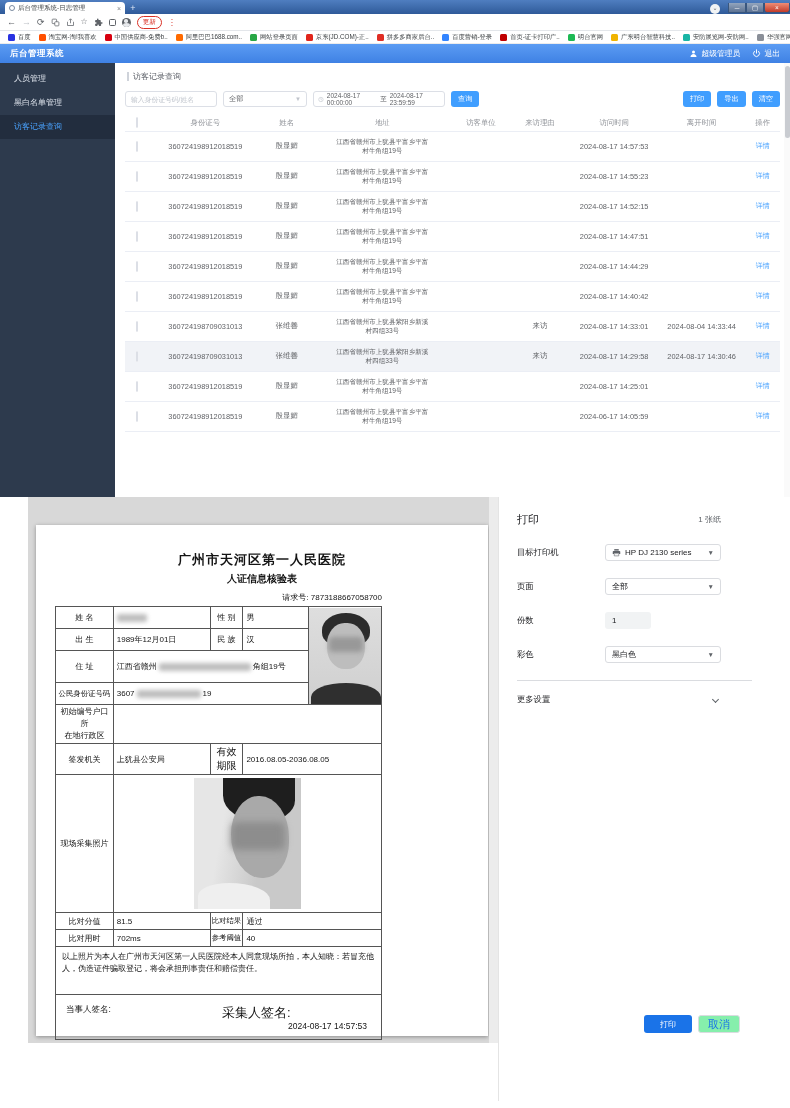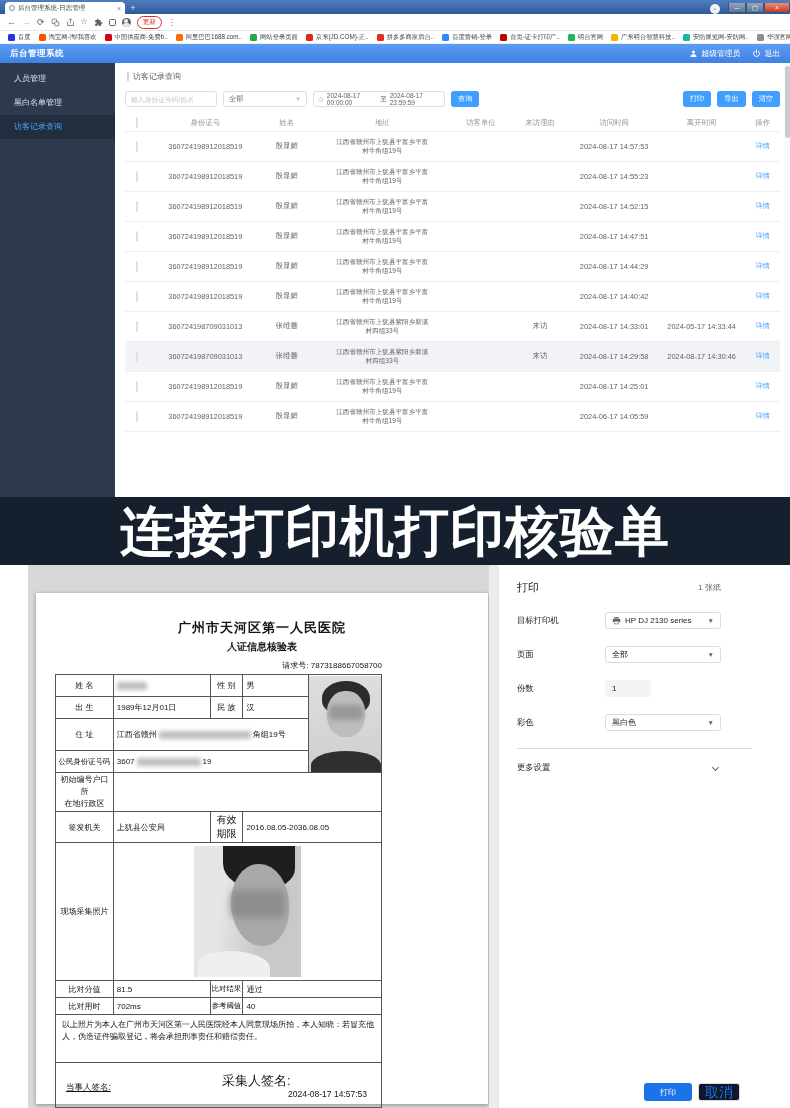--- a/index.html
+++ b/index.html
@@ -99,40 +99,40 @@
   .photo-id .fblur { position:absolute; left:20px; top:29px; width:34px; height:15px; background:#989898; filter:blur(2.5px); border-radius:4px; }
   .photo-id .shirt { position:absolute; left:2px; bottom:-7px; width:70px; height:28px; background:#2f2f2f; border-radius:50% 50% 0 0; }
 
   .photo-scene { position:relative; width:107px; height:131px; margin:2px auto; background:linear-gradient(100deg,#e6e6e6 28%,#c9c9c9 62%); overflow:hidden; }
   .photo-scene .hair { position:absolute; right:6px; top:-4px; width:72px; height:48px; background:#1e1e1e; border-radius:10% 0 45% 55%; }
   .photo-scene .face { position:absolute; right:12px; top:18px; width:58px; height:82px; background:#a9a9a9; border-radius:48% 52% 45% 55%; }
   .photo-scene .fblur { position:absolute; right:16px; top:44px; width:54px; height:28px; background:#8d8d8d; filter:blur(3.5px); border-radius:6px; }
   .photo-scene .shirt { position:absolute; left:4px; bottom:-4px; width:72px; height:30px; background:#efefef; border-radius:45% 60% 0 0; }
 
   .sig-block { position:relative; height:44px; }
-  .sig-party { position:absolute; left:10px; top:19px; font-size:8.5px;text-decoration:underline; }
+  .sig-party { position:absolute; left:10px; top:9px; font-size:8.5px; }
   .sig-collector { position:absolute; left:166px; top:9px; font-size:13px; }
   .sig-ts { position:absolute; right:14px; top:26px; font-size:8.5px; }
 
   .dialog { position:absolute; left:498px; top:0; width:292px; height:100%; background:#fff; border-left:1px solid #e4e4e4; }
   .dlg-inner { padding:15px 0 0 18px; width:222px; }
   .dlg-header { display:flex; justify-content:space-between; align-items:center; width:204px; }
   .dlg-title { font-size:11px; color:#202124; }
   .dlg-sheets { font-size:8px; color:#5f6368; }
   .dlg-row { display:flex; align-items:center; margin-top:17px; width:204px; }
   .dlg-label { width:88px; font-size:8.3px; color:#202124; flex:none; }
   .dlg-select { flex:1; height:17px; border:1px solid #dadce0; border-radius:3px; background:#fff; display:flex; align-items:center; gap:4px; padding:0 6px; font-size:8px; color:#202124; }
   .dlg-select .chev2 { margin-left:auto; color:#5f6368; font-size:6.5px; }
   .dlg-input { width:46px; height:17px; background:#f1f3f4; border:none; border-radius:3px; font-size:8px; color:#202124; padding:0 7px; font-family:inherit; }
   .dlg-divider { width:235px; border-top:1px solid #dadce0; margin-top:17px; }
   .dlg-more { display:flex; justify-content:space-between; align-items:center; width:204px; margin-top:13px; font-size:8.3px; color:#202124; }
   .chev-down { width:5px; height:5px; border-right:1.3px solid #5f6368; border-bottom:1.3px solid #5f6368; transform:rotate(45deg); margin-right:3px; }
   .dlg-actions { position:absolute; right:50px; top:518px; display:flex; gap:6px; }
   .btn-primary { width:48px; height:18px; background:#1a73e8; color:#fff; border:none; border-radius:3px; font-size:8px; font-family:inherit; }
-  .btn-secondary { width:42px; height:18px; background:#0f172a; color:#1a73e8; border:1px solid #dadce0; border-radius:3px; font-size:14px; font-family:inherit; }
+  .btn-secondary { width:42px; height:18px; background:#86efac; color:#1a73e8; border:1px solid #dadce0; border-radius:3px; font-size:11px; font-family:inherit; }
 </style>
 </head>
 <body>
 
 <div class="screen">
 
   <div class="tabbar">
     <div class="tab">
       <span class="favicon"></span>
       <span class="tab-title">后台管理系统-日志管理</span>
@@ -407,21 +407,21 @@
 
             <tr>
               <td><span class="cbx"></span></td>
               <td>360724198709031013</td>
               <td>张维善</td>
               <td class="addr">江西省赣州市上犹县紫阳乡新溪
 村四组33号</td>
               <td></td>
               <td>来访</td>
               <td>2024-08-17 14:33:01</td>
-              <td>2024-05-17 14:33:44</td>
+              <td>2024-08-04 14:33:44</td>
               <td><span class="detail-link">详情</span></td>
             </tr>
 
             <tr class="hl">
               <td><span class="cbx"></span></td>
               <td>360724198709031013</td>
               <td>张维善</td>
               <td class="addr">江西省赣州市上犹县紫阳乡新溪
 村四组33号</td>
               <td></td>
@@ -457,23 +457,20 @@
               <td><span class="detail-link">详情</span></td>
             </tr>
           </tbody>
       </table>
       <div class="vscroll">
           <div class="vthumb"></div>
         </div>
     </div>
   </div>
 
-  <div class="banner">
-    <span class="banner-text">连接打印机打印核验单</span>
-  </div>
 
   <div class="bottom">
 
     <div class="preview">
       <div class="page">
         <div class="doc-title">广州市天河区第一人民医院</div>
         <div class="doc-sub">人证信息核验表</div>
         <div class="doc-req">请求号: 7873188667058700</div>
 
         <table class="doc-table">

